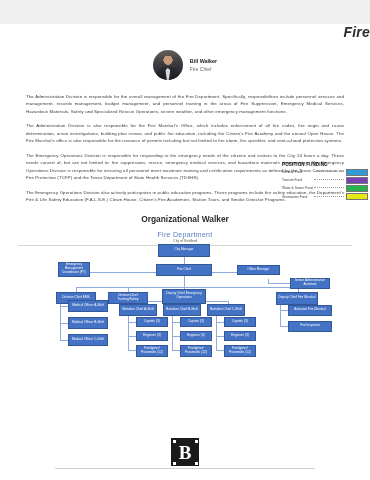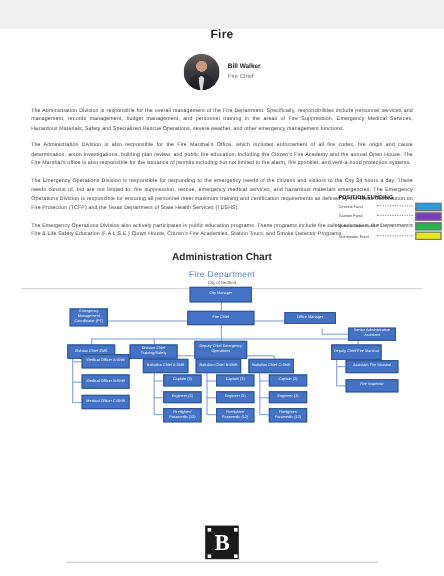--- a/index.html
+++ b/index.html
@@ -9,26 +9,27 @@
     font-family:"Liberation Sans", sans-serif;
     overflow:hidden;
   }
   .page{
     position:relative;
     width:370px;height:480px;
     background:#ffffff;
     box-sizing:border-box;
   }
   .page-title{
-    text-align:center;
-    font-size:10px;
+    text-align:right;
+    font-size:14px;
     font-weight:bold;
     color:#2b2b2b;
     margin:24px 0 0 0;
     letter-spacing:.2px;
+    font-style:italic;
   }
   
   .profile{
     display:flex;
     align-items:center;
     justify-content:center;
     gap:7px;
     margin-top:10px;
   }
   .avatar{
@@ -166,21 +167,21 @@
     </div>
   </div>
 
   <div class="copy">
     <p>The Administration Division is responsible for the overall management of the Fire Department. Specifically, responsibilities include personnel services and management, records management, budget management, and personnel training in the areas of Fire Suppression, Emergency Medical Services, Hazardous Materials, Safety and Specialized Rescue Operations, severe weather, and other emergency management functions.</p>
     <p>The Administration Division is also responsible for the Fire Marshal's Office, which includes enforcement of all fire codes, fire origin and cause determination, arson investigations, building plan review, and public fire education, including the Citizen's Fire Academy and the annual Open House. The Fire Marshal's office is also responsible for the issuance of permits including but not limited to fire alarm, fire sprinkler, and vent-a-hood protection systems.</p>
     <p>The Emergency Operations Division is responsible for responding to the emergency needs of the citizens and visitors to the City 24 hours a day. These needs consist of, but are not limited to: fire suppression, rescue, emergency medical services, and hazardous materials emergencies. The Emergency Operations Division is responsible for ensuring all personnel meet maximum training and certification requirements as defined by the Texas Commission on Fire Protection (TCFP) and the Texas Department of State Health Services (TDSHS).</p>
     <p>The Emergency Operations Division also actively participates in public education programs. These programs include fire safety education, the Department's Fire &amp; Life Safety Education (F.A.L.S.E.) Clown House, Citizen's Fire Academies, Station Tours, and Smoke Detector Programs.</p>
   </div>
 
-  <h2 class="org-title">Administration Chart</h2>
+  <h2 class="org-title">Organizational Walker</h2>
 
   <div class="chart">
 
     <div class="dept-head">
       <div class="dept-name">Fire Department</div>
       <div class="dept-sub">City of Bedford</div>
     </div>
     <hr class="rule">
 
     <div class="conn v" style="left:166px;top:26px;height:9px;"></div>

